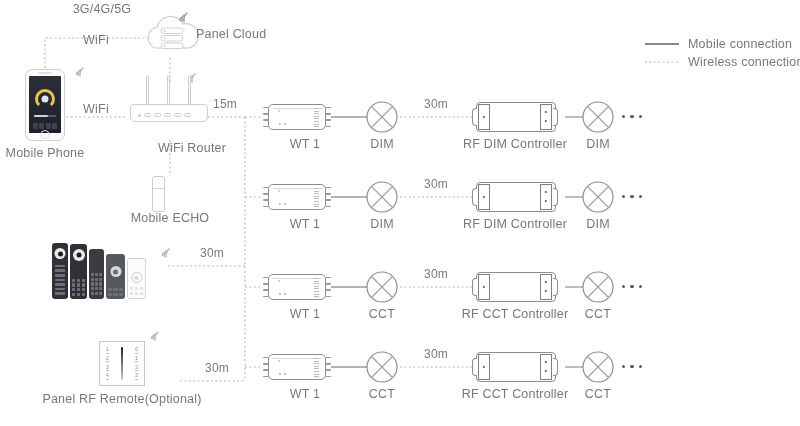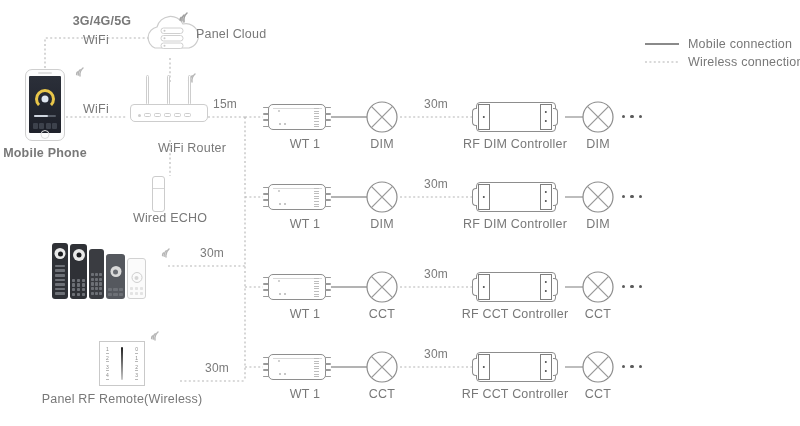--- a/index.html
+++ b/index.html
@@ -714,28 +714,28 @@
       <b></b>
       <b></b>
       <b></b>
     </div>
   <div class="ellipsis" style="left:622px; top:365px;">
       <b></b>
       <b></b>
       <b></b>
     </div>
 
-  <div class="lbl c" style="left:102px; top:14px;font-weight:bold;">3G/4G/5G</div>
+  <div class="lbl c" style="left:102px; top:2px;">3G/4G/5G</div>
   <div class="lbl c" style="left:96px; top:33px;">WiFi</div>
   <div class="lbl" style="left:196px; top:27px;">Panel Cloud</div>
-  <div class="lbl c" style="left:45px; top:146px;font-weight:bold;">Mobile Phone</div>
+  <div class="lbl c" style="left:45px; top:146px;">Mobile Phone</div>
   <div class="lbl c" style="left:96px; top:102px;">WiFi</div>
   <div class="lbl c" style="left:169px; top:141px;margin-left:23px;">WiFi Router</div>
-  <div class="lbl c" style="left:170px; top:211px;">Wired ECHO</div>
-  <div class="lbl c" style="left:122px; top:392px;">Panel RF Remote(Wireless)</div>
+  <div class="lbl c" style="left:170px; top:211px;">Mobile ECHO</div>
+  <div class="lbl c" style="left:122px; top:392px;">Panel RF Remote(Optional)</div>
 
   <div class="lbl dist c" style="left:225px; top:98px;">15m</div>
   <div class="lbl dist c" style="left:212px; top:247px;">30m</div>
   <div class="lbl dist c" style="left:217px; top:362px;">30m</div>
 
   <div class="lbl c" style="left:305px; top:137px;">WT 1</div>
   <div class="lbl c" style="left:382px; top:137px;">DIM</div>
   <div class="lbl dist c" style="left:436px; top:98px;">30m</div>
   <div class="lbl c" style="left:515px; top:137px;">RF DIM Controller</div>
   <div class="lbl c" style="left:598px; top:137px;">DIM</div>

